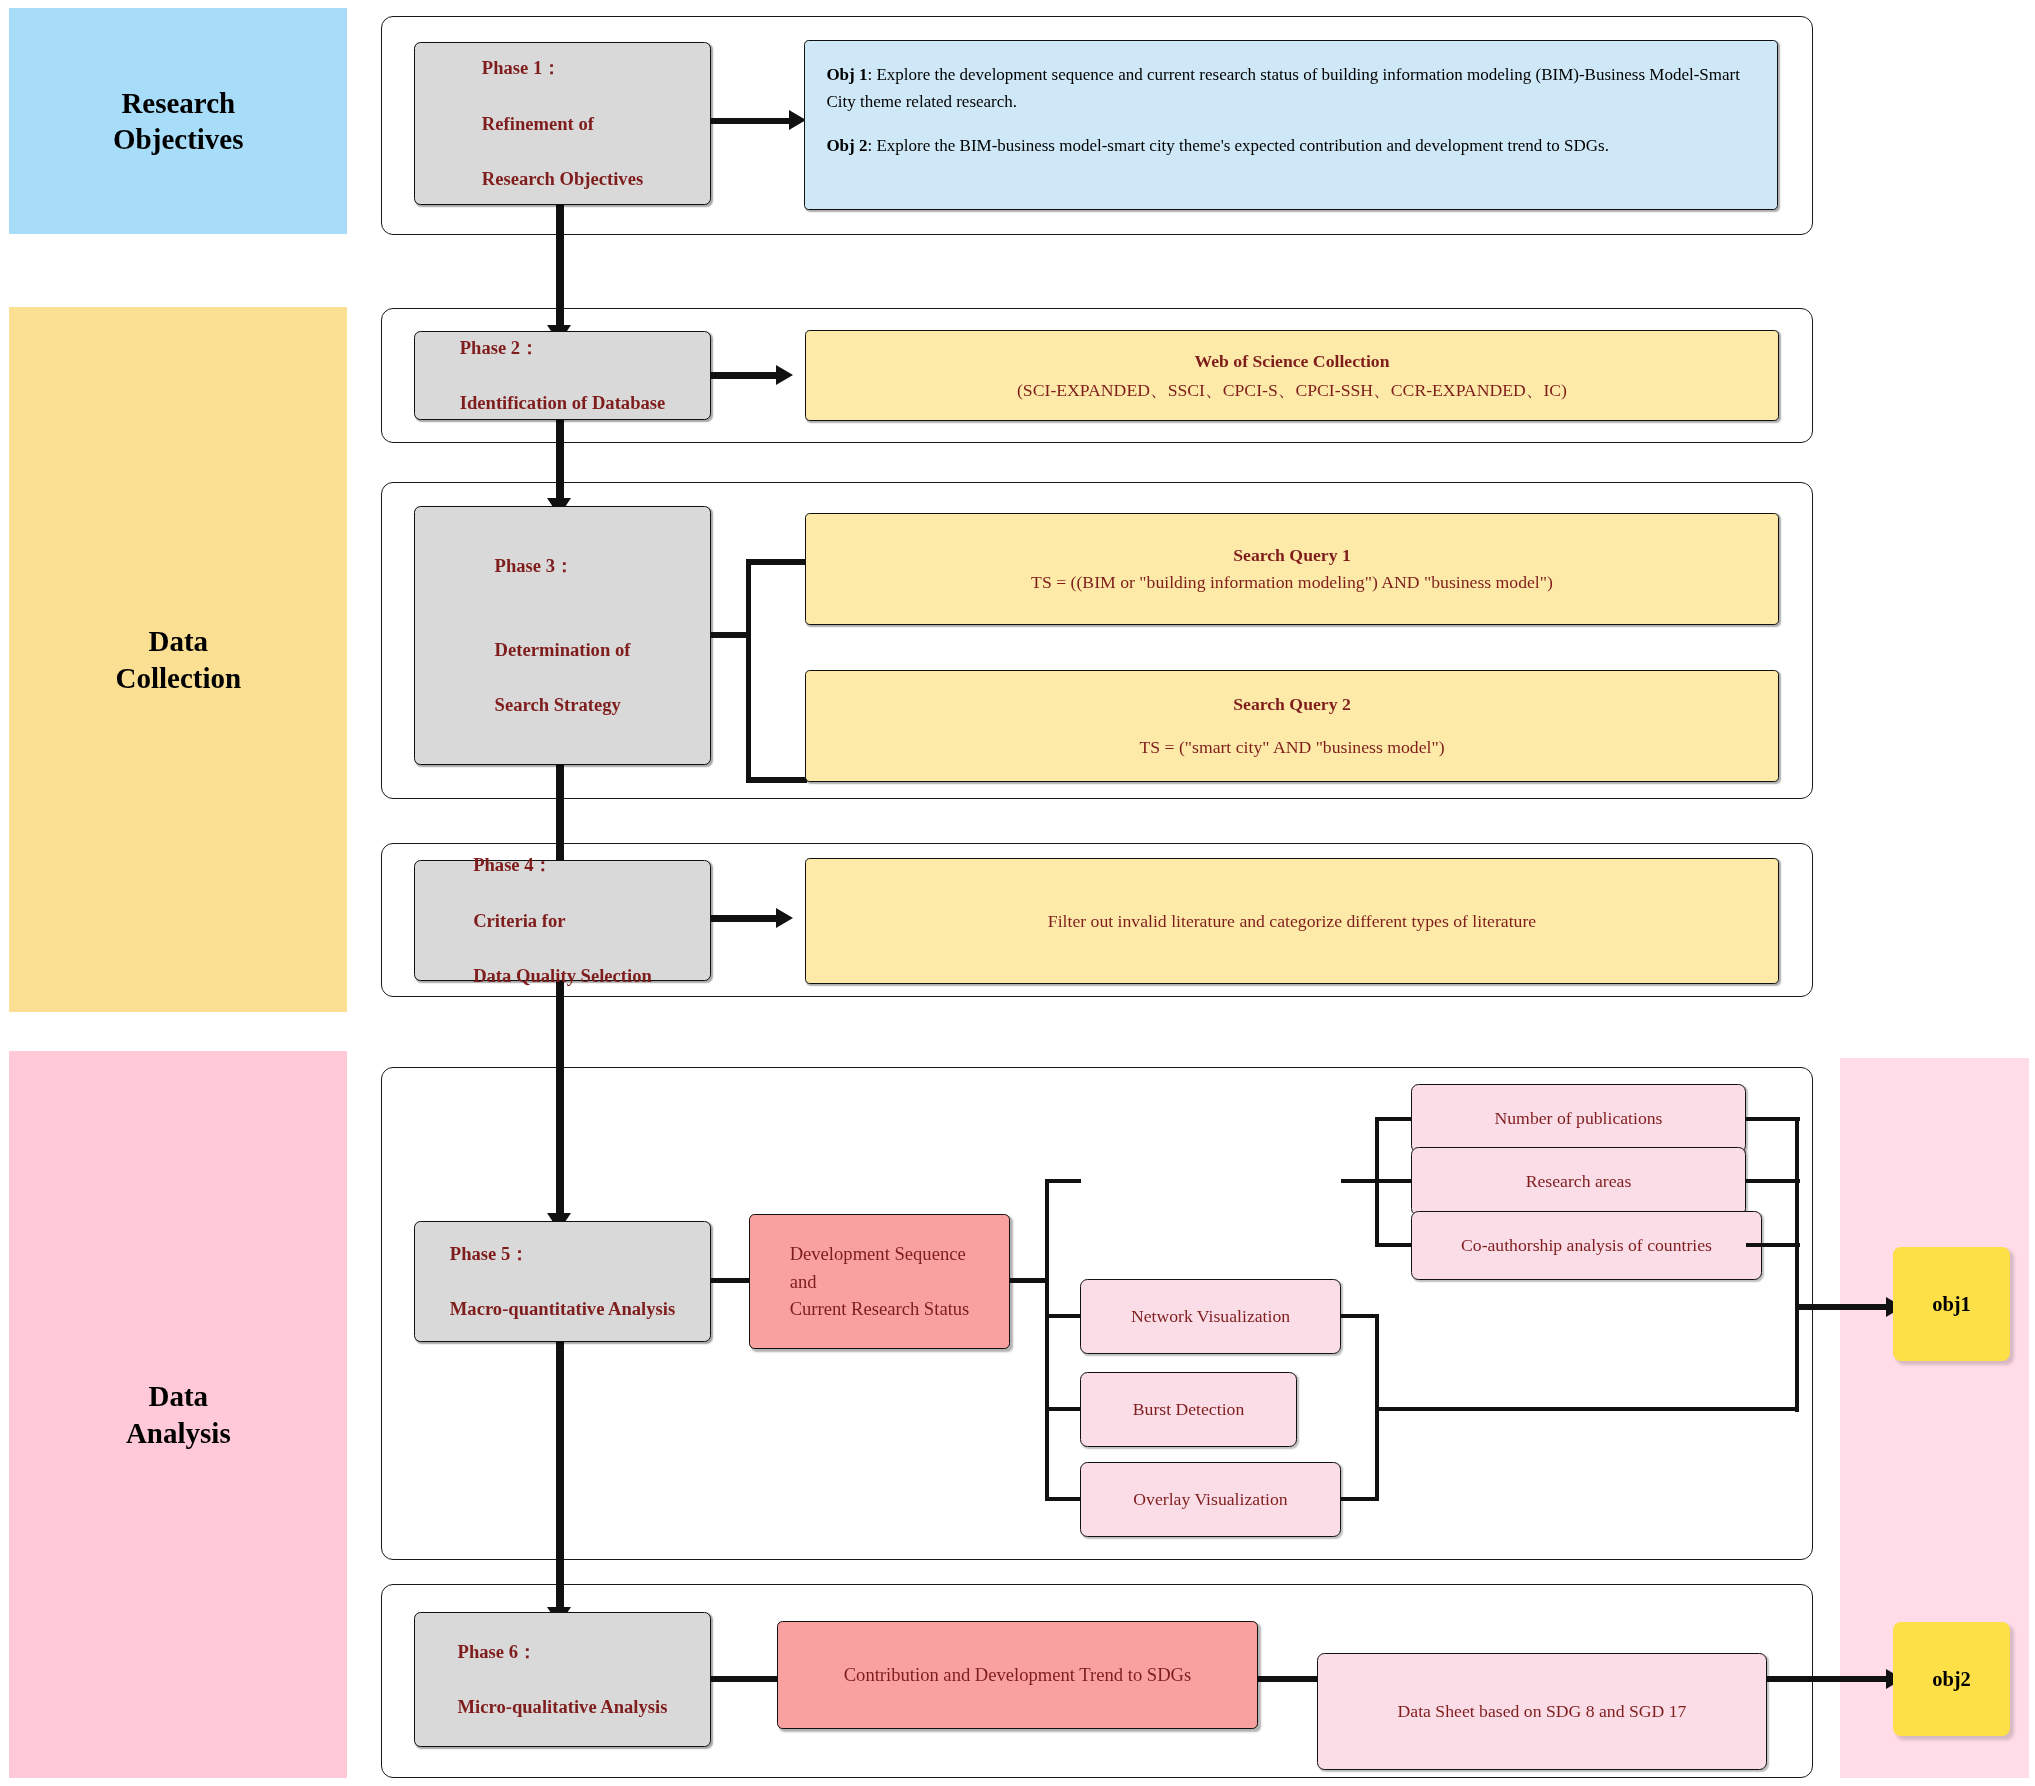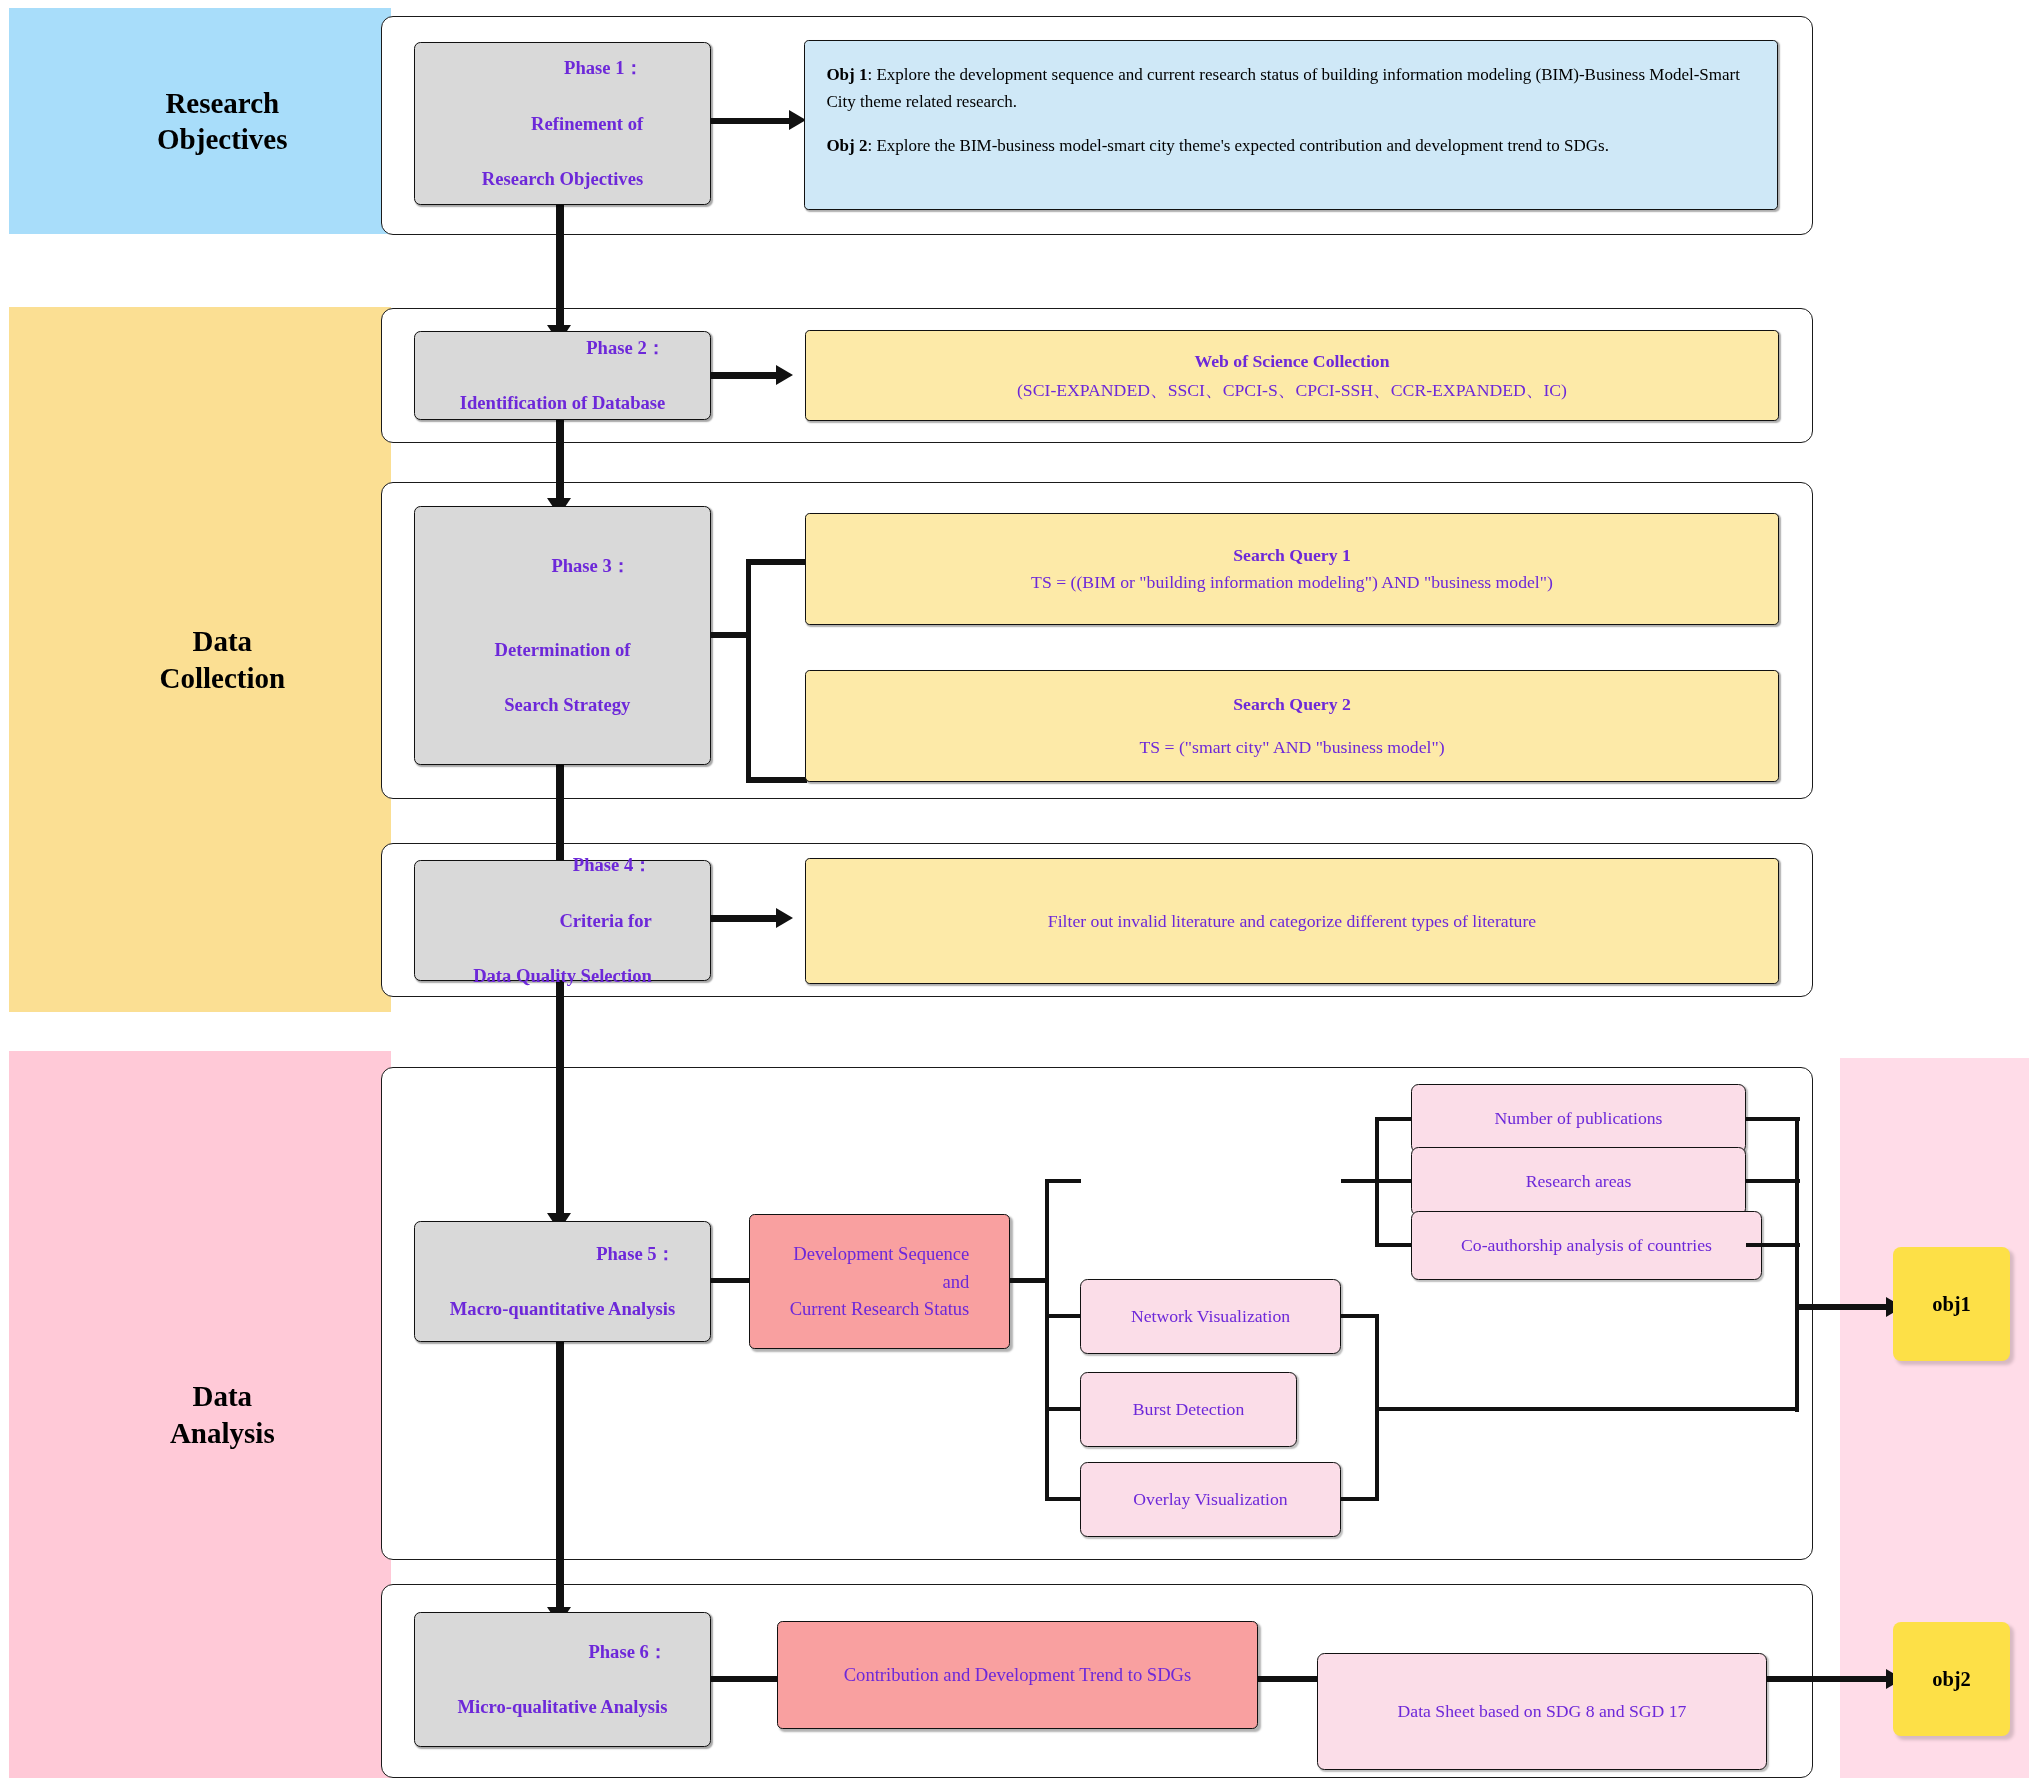--- a/index.html
+++ b/index.html
@@ -17,41 +17,40 @@
   }
   .band {
     position: absolute;
     display: flex;
     align-items: center;
     justify-content: center;
     text-align: center;
     font-weight: bold;
     color: #000;
     line-height: 1.25;
-    padding-left: 44px;
   }
   .band-label { white-space: pre-line; }
 
   .frame {
     position: absolute;
     border: 1.4px solid #1a1a1a;
     border-radius: 12px;
     background: #ffffff;
     box-sizing: border-box;
   }
 
   .node {
     position: absolute;
     box-sizing: border-box;
     display: flex;
     align-items: center;
     justify-content: center;
-    text-align: right;
+    text-align: left;
     border: 1.4px solid #111;
-    color: #6d28d9;
+    color: #7f1d1d;
     line-height: 1.5;
     white-space: pre-line;
   }
 
   .phase-box {
     background: #d9d9d9;
     border-radius: 6.5px;
     font-weight: bold;
     font-size: 18.6px;
     box-shadow: 1.9px 1.9px 1.4px rgba(0,0,0,0.35);

